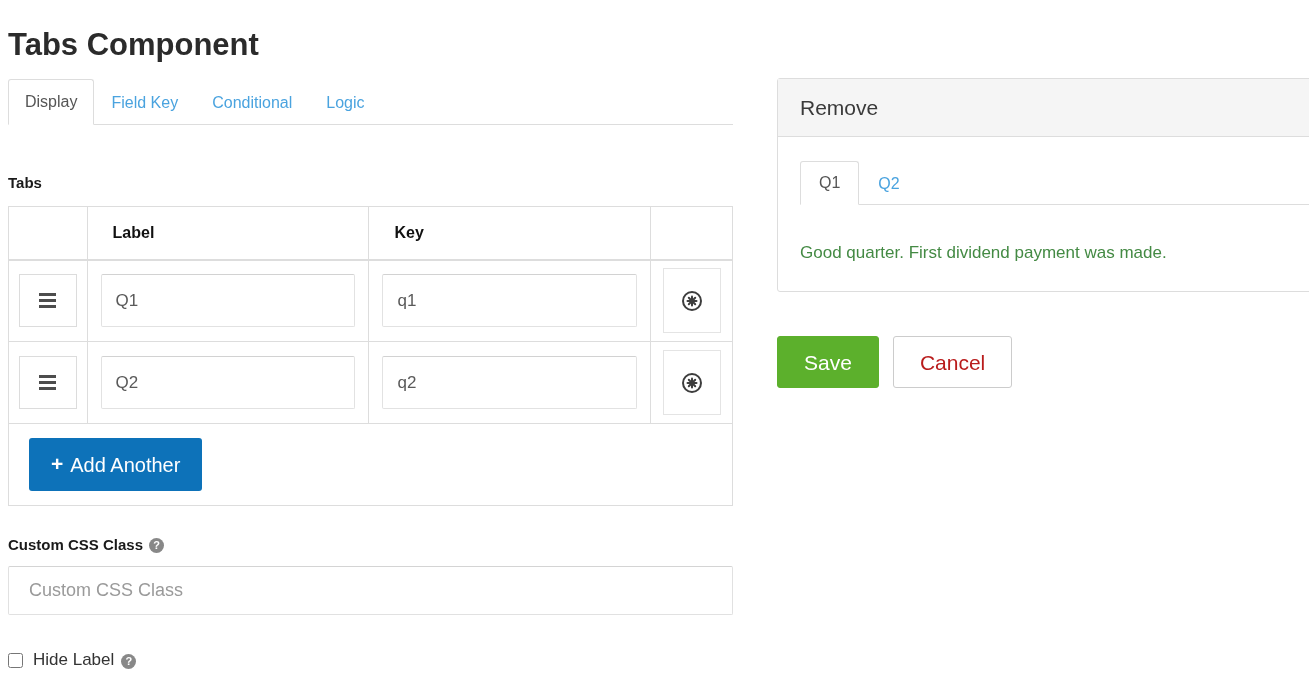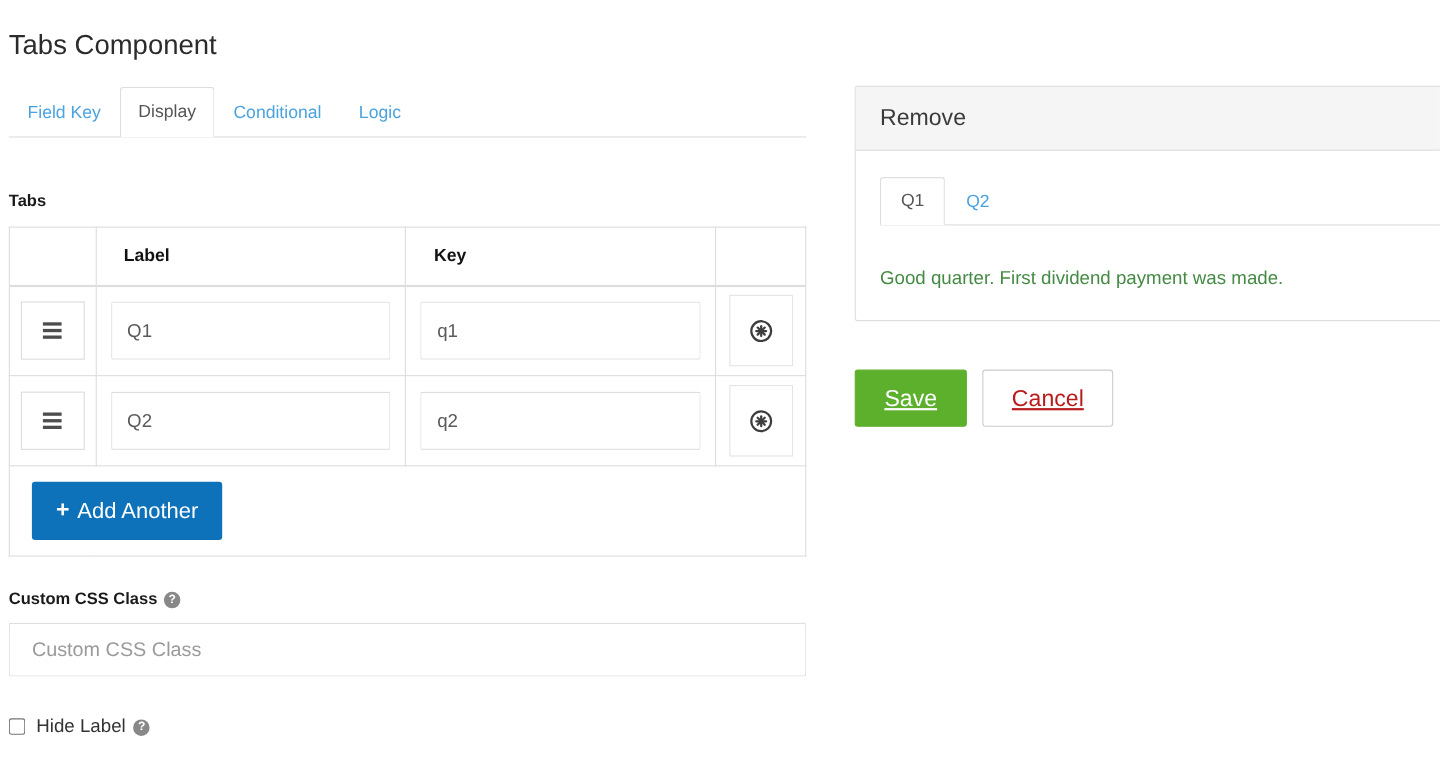--- a/index.html
+++ b/index.html
@@ -17,22 +17,22 @@
     position: relative;
     width: 1309px;
     height: 693px;
   }
 
   
   .page-title {
     position: absolute;
     left: 8px;
     top: 4px;
-    font-size: 25px;
-    font-weight: normal;
+    font-size: 31px;
+    font-weight: bold;
     color: #2b2b2b;
     letter-spacing: 0px;
     line-height: 40px;
   }
 
   
   .left-col {
     position: absolute;
     left: 8px;
     top: 78px;
@@ -344,38 +344,37 @@
     padding: 0 26px;
     border-radius: 3px;
     font-size: 21px;
     font-family: "Liberation Sans", sans-serif;
     line-height: 1;
     cursor: pointer;
     border: 1px solid transparent;
     display: inline-flex;
     align-items: center;
     justify-content: center;
-    text-decoration: underline;
   }
   .btn-save   { background: #5cb02c; color: #ffffff; border-color: #5cb02c; }
   .btn-cancel { background: #ffffff; color: #b91c1c; border-color: #cccccc; }
   .btn-remove { background: #c9222a; color: #ffffff; border-color: #c9222a; }
 </style>
 </head>
 <body>
 
 <div class="page">
 
   <h1 class="page-title">Tabs Component</h1>
 
   <div class="left-col">
 
     <div class="nav-tabs">
+      <a class="nav-tab active">Display</a>
       <a class="nav-tab">Field Key</a>
-      <a class="nav-tab active">Display</a>
       <a class="nav-tab">Conditional</a>
       <a class="nav-tab">Logic</a>
     </div>
 
     <div class="field-label tabs-label">
       <span>Tabs</span>
     </div>
 
     <table class="tabs-table">
       <thead>

